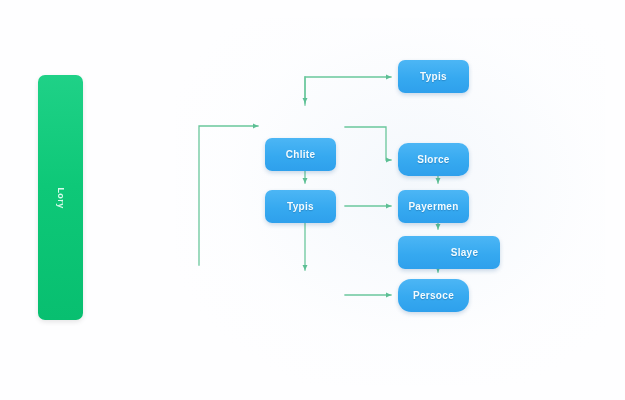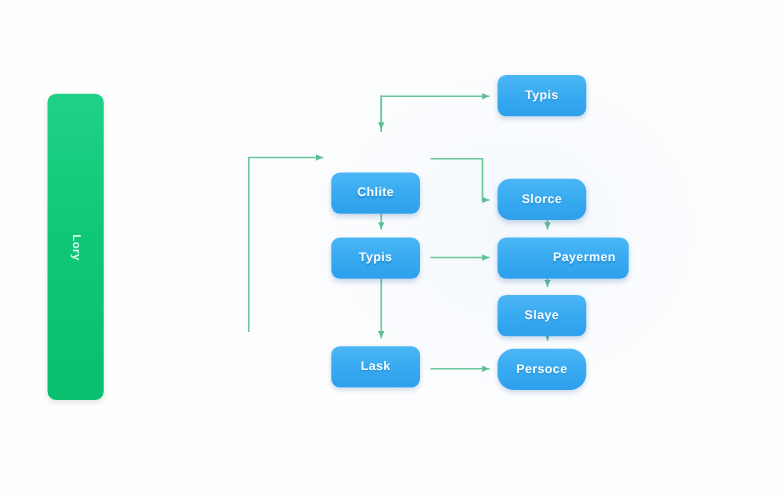--- a/index.html
+++ b/index.html
@@ -69,22 +69,22 @@
     font-weight: bold;
     letter-spacing: 0.3px;
     text-shadow: 0 1px 1px rgba(20,80,130,0.35);
     white-space: nowrap;
   }
 
   .n-chlite  { left: 265px; top: 126px; margin-top: 12px; }
   .n-typis   { left: 398px; top: 60px;  }
   .n-slorce  { left: 398px; top: 143px; border-radius: 10px; }
   .n-chlice  { left: 265px; top: 190px; }
-  .n-payermen{ left: 398px; top: 190px; padding-left: 34px; }
-  .n-slaye   { left: 398px; top: 236px; }
+  .n-payermen{ left: 398px; top: 190px; }
+  .n-slaye   { left: 398px; top: 236px; padding-left: 31px; }
   .n-lask    { left: 265px; top: 277px; }
   .n-persoce { left: 398px; top: 279px; border-radius: 13px; }
 
   
   .edges {
     position: absolute;
     left: 0; top: 0;
     width: 625px; height: 400px;
     pointer-events: none;
   }
@@ -150,21 +150,18 @@
   </div>
 
   <div class="node n-payermen">
     <span class="node-label">Payermen</span>
   </div>
 
   <div class="node n-slaye">
     <span class="node-label">Slaye</span>
   </div>
 
-  <div class="node n-lask">
-    <span class="node-label">Lask</span>
-  </div>
 
   <div class="node n-persoce">
     <span class="node-label">Persoce</span>
   </div>
 
 </div>
 
 </body></html>

